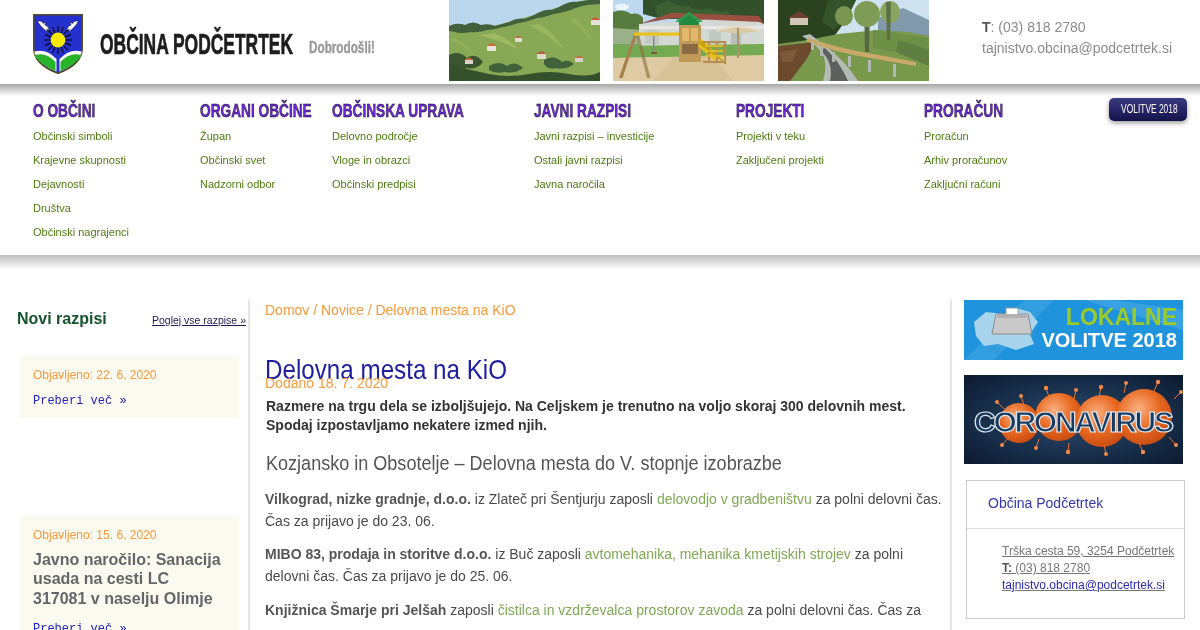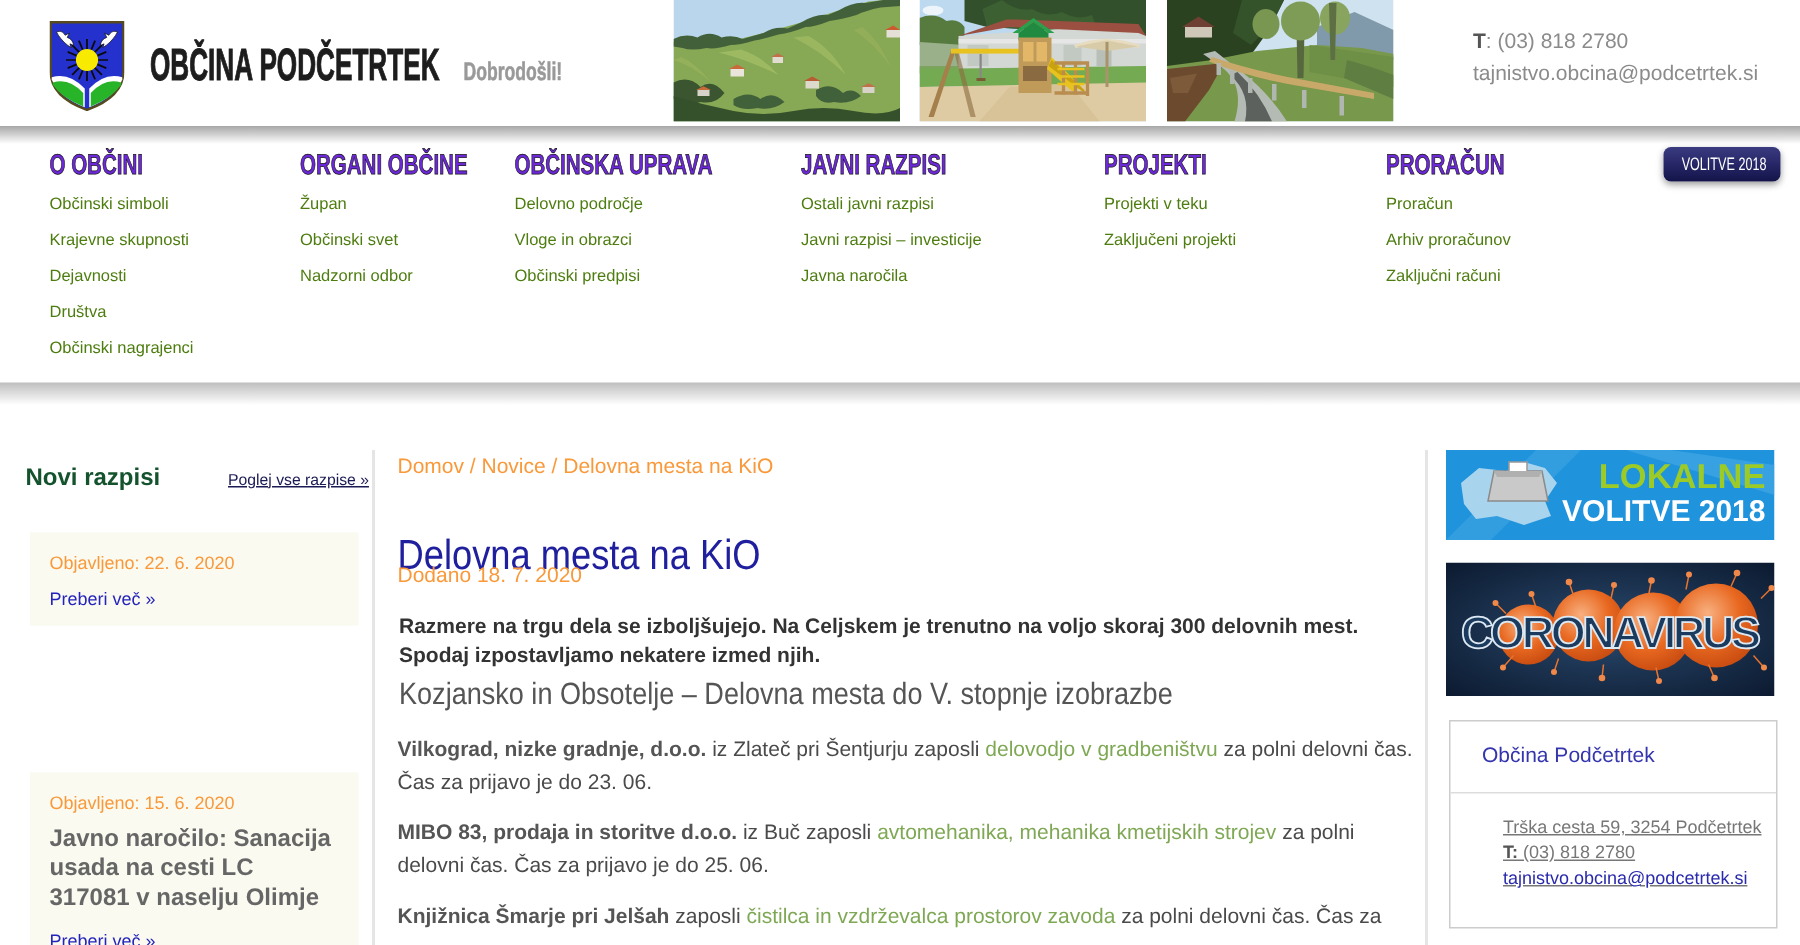--- a/index.html
+++ b/index.html
@@ -39,28 +39,28 @@
 
 .vline { position:absolute; top:300px; bottom:0; width:1.5px; background:#e5e5e5; }
 
 
 #nr-head { position:absolute; left:17px; top:309.5px; font-size:16px; font-weight:bold; color:#14532d; line-height:17px;}
 #viewall { position:absolute; left:152px; top:314.5px; font-size:10.5px; color:#1b1b55;
   text-decoration:underline; line-height:11px; }
 .card { position:absolute; left:20px; width:219px; background:#fafaf0; padding:12px 13px 9px; }
 .card .date { color:#f9993a; font-size:12px; line-height:16px; margin-bottom:7px; }
 .card h4 { color:#666; font-size:16px; line-height:19.3px; margin-bottom:10px; }
-.card .more { color:#2424bd; font-size:12px; line-height:16px; }
+.card .more { color:#2424bd; font-size:12px; line-height:16px;font-family:Liberation Mono, monospace; }
 
 
 #crumbs { position:absolute; left:265px; top:301.5px; color:#f9993a; font-size:14px; line-height:16px; }
 #h1 { position:absolute; left:265px; top:356px; color:#20209e; font-size:28px; line-height:28px; }
 #h1 .cond { transform:scaleX(0.864); }
 #dodano { position:absolute; left:265px; top:375px; color:#f9993a; font-size:14px; line-height:16px; }
-#intro { position:absolute; left:266px; top:408px; width:645px; color:#333; font-size:14px;
+#intro { position:absolute; left:266px; top:397px; width:645px; color:#333; font-size:14px;
   font-weight:bold; line-height:19px; }
 #h2 { position:absolute; left:265.6px; top:451.8px; color:#555; font-size:20.5px; line-height:22px; }
 #h2 .cond { transform:scaleX(0.88); }
 .para { position:absolute; left:265px; width:678px; color:#4a4a4a; font-size:14px; line-height:22px; }
 .para b { color:#555; }
 .para a { color:#7fa855; }
 
 
 #infobox { position:absolute; left:966px; top:480px; width:219px; height:139px;
   border:1px solid #ccc; background:#fff; }
@@ -216,33 +216,33 @@
     </div>
 </div>
 <div class="ncol" style="left:200px">
   <h3><span class="cond">ORGANI OBČINE</span></h3>
   <div class="navlinks">
       <a>Župan</a>
       <a>Občinski svet</a>
       <a>Nadzorni odbor</a>
     </div>
 </div>
-<div class="ncol" style="left:343px">
+<div class="ncol" style="left:332px">
   <h3><span class="cond">OBČINSKA UPRAVA</span></h3>
   <div class="navlinks">
       <a>Delovno področje</a>
       <a>Vloge in obrazci</a>
       <a>Občinski predpisi</a>
     </div>
 </div>
 <div class="ncol" style="left:534px">
   <h3><span class="cond">JAVNI RAZPISI</span></h3>
   <div class="navlinks">
+      <a>Javni razpisi – investicije</a>
       <a>Ostali javni razpisi</a>
-      <a>Javni razpisi – investicije</a>
       <a>Javna naročila</a>
     </div>
 </div>
 <div class="ncol" style="left:736px">
   <h3><span class="cond">PROJEKTI</span></h3>
   <div class="navlinks">
       <a>Projekti v teku</a>
       <a>Zaključeni projekti</a>
     </div>
 </div>

